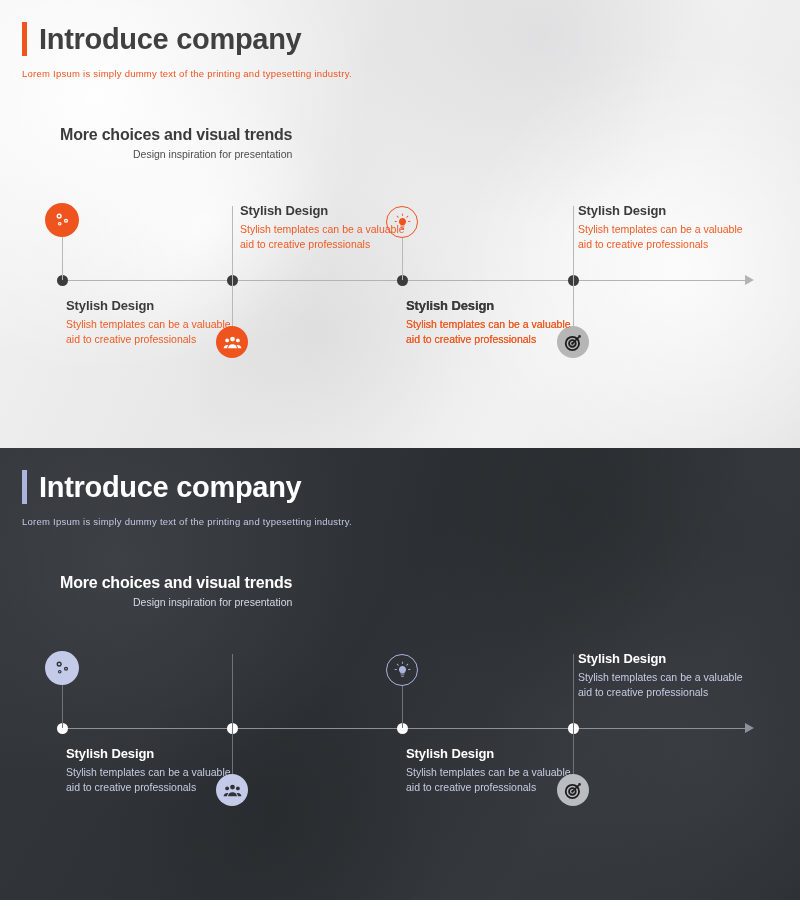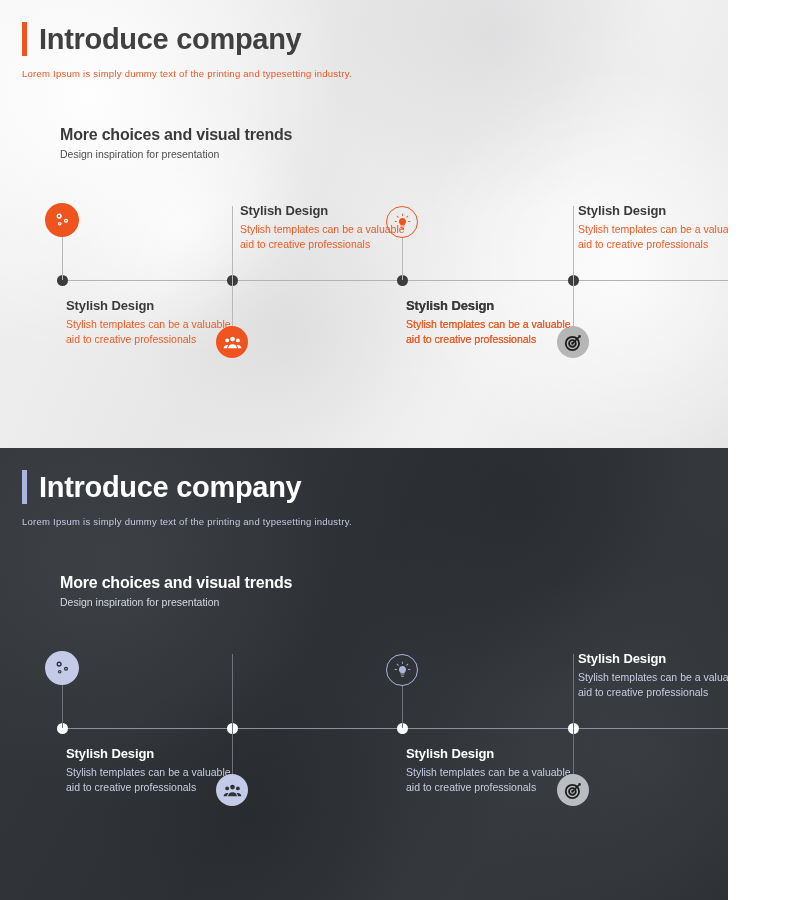--- a/index.html
+++ b/index.html
@@ -9,21 +9,21 @@
   }
   body {
     width: 800px;
     height: 900px;
     font-family: "Liberation Sans", sans-serif;
     overflow: hidden;
   }
 
   .slide {
     position: relative;
-    width: 728px;
+    width: 800px;
     height: 448px;
     overflow: hidden;
     box-sizing: border-box;
   }
   .slide.light {
     background-color: #ececed;
     background-image:
       radial-gradient(circle at 12% 22%, rgba(255,255,255,0.95) 0%, rgba(255,255,255,0) 35%),
       radial-gradient(circle at 68% 8%, rgba(200,200,202,0.35) 0%, rgba(255,255,255,0) 28%),
       radial-gradient(circle at 85% 60%, rgba(255,255,255,0.8) 0%, rgba(255,255,255,0) 30%),
@@ -93,20 +93,21 @@
     letter-spacing: -0.2px;
     white-space: nowrap;
   }
   .light .sect-title { color: #3b3b3b; }
   .dark  .sect-title { color: #ffffff; }
 
   .sect-sub {
     margin-top: 4px;
     font-size: 10.5px;
     white-space: nowrap;
+    text-align: right;
   }
   .light .sect-sub { color: #4d4d4d; }
   .dark  .sect-sub { color: #d6d9e5; }
 
   
   .timeline {
     position: absolute;
     left: 0;
     top: 0;
     width: 800px;

